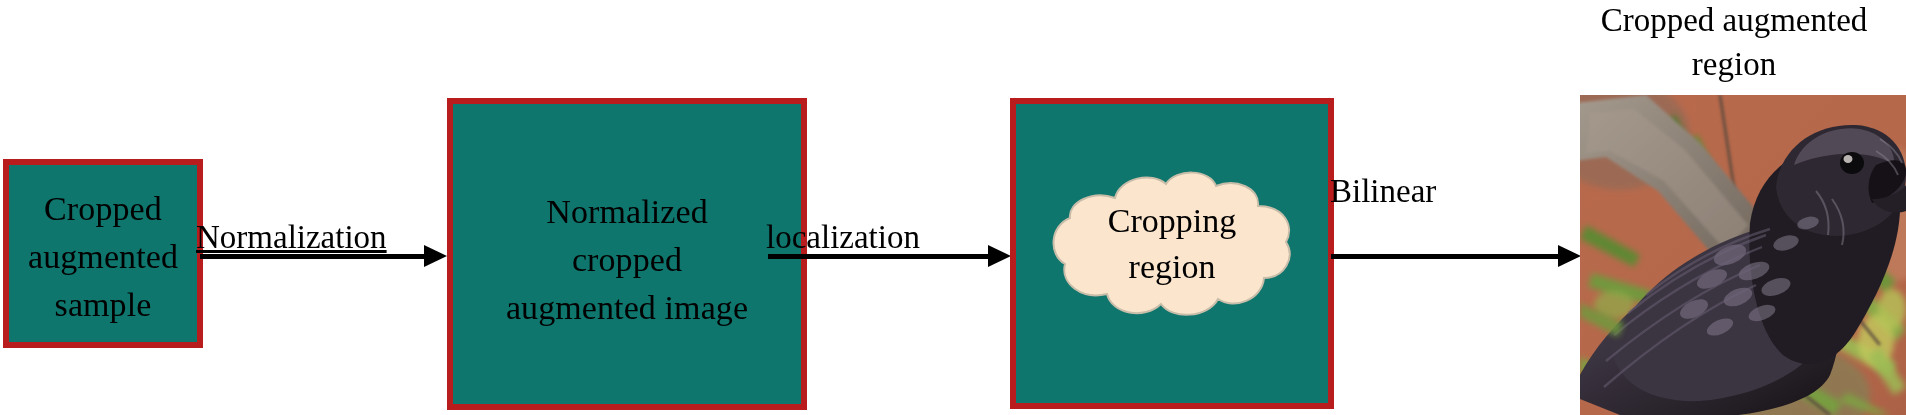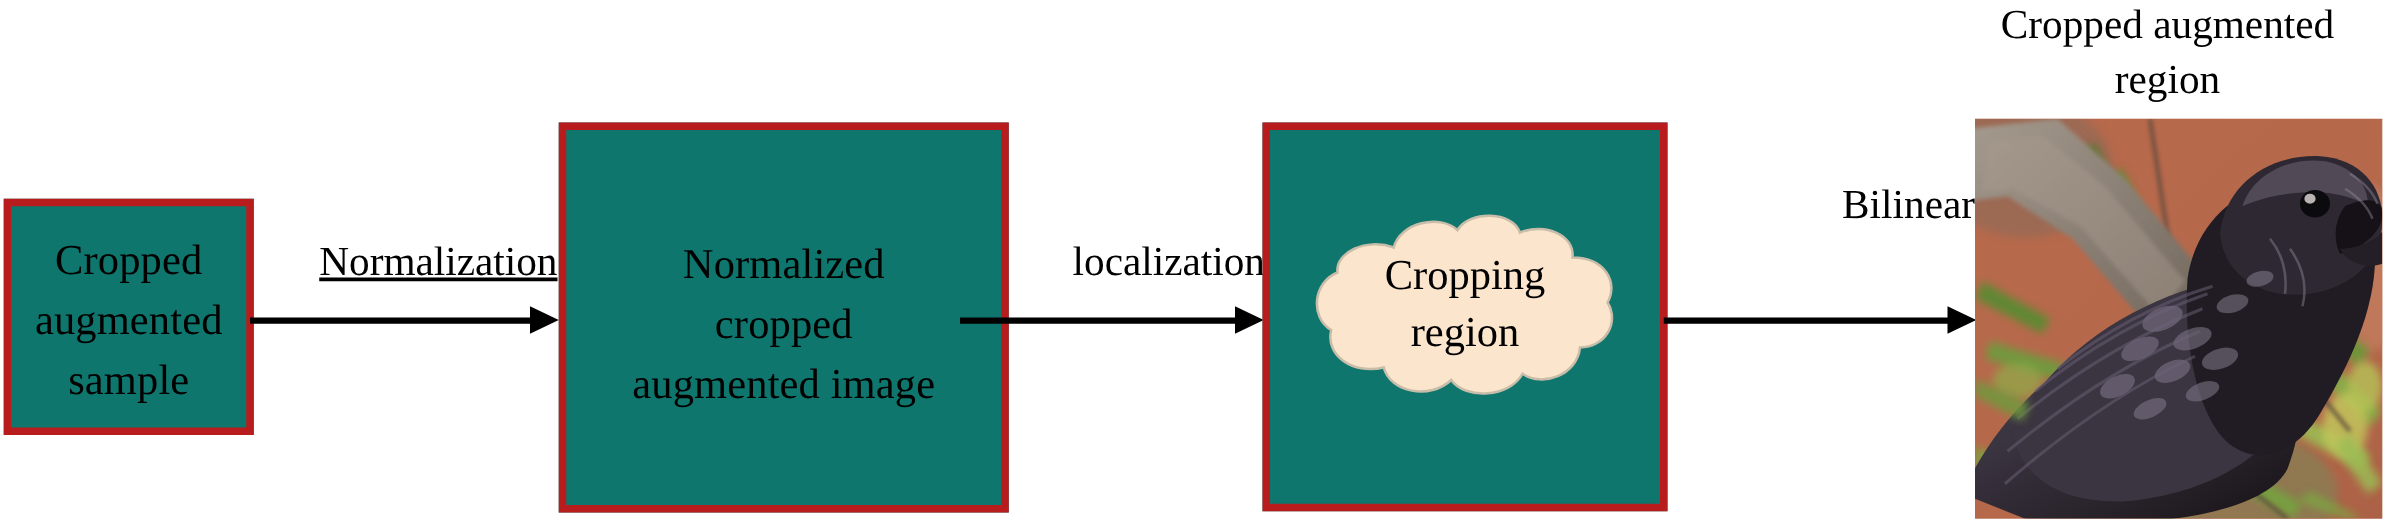--- a/index.html
+++ b/index.html
@@ -95,24 +95,25 @@
   #arrow2 .shaft { width: 221px; }
   #arrow2 .head  { left: 220px; }
 
   #arrow3 { left: 1331px; top: 245px; width: 250px; }
   #arrow3 .shaft { width: 228px; }
   #arrow3 .head  { left: 227px; }
 
   
   .alabel {
     position: absolute;
-    text-align: right;
+    text-align: left;
     font-size: 33px;
     line-height: 45px;
     white-space: nowrap;
+    margin-top: 27px;
   }
   #label1 { left: 196px;  top: 188px; width: 250px; text-decoration: underline; }
   #label2 { left: 766px;  top: 188px; width: 246px; }
   #label3 { left: 1330px; top: 142px; width: 250px; white-space: normal; }
 
   
   #photo-title {
     position: absolute;
     left: 1562px;
     top: -2px;

